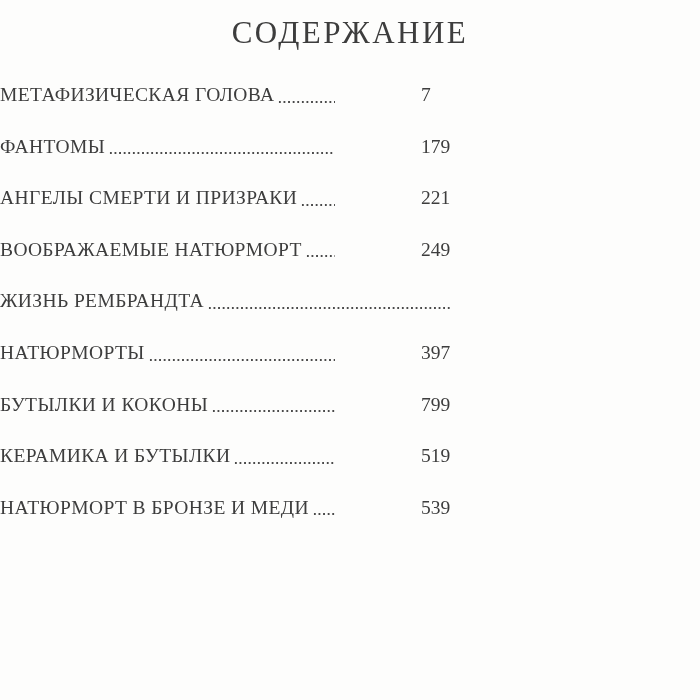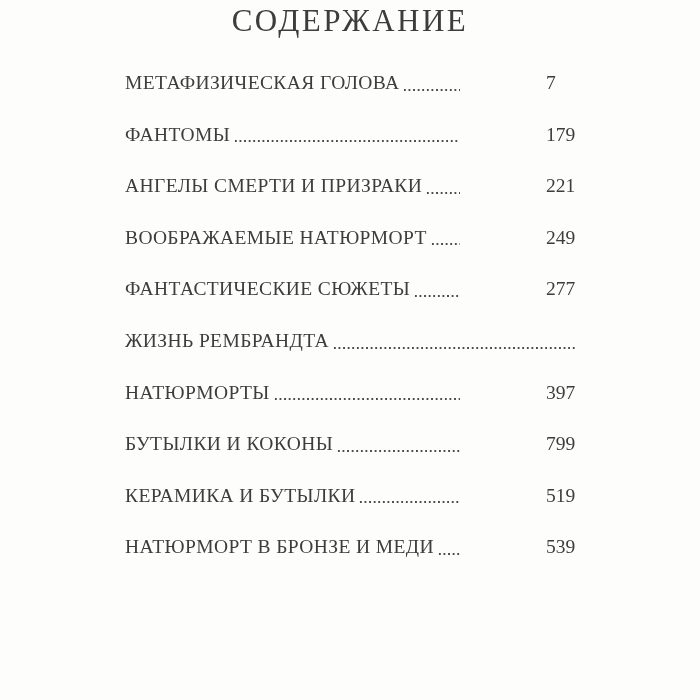--- a/index.html
+++ b/index.html
@@ -18,31 +18,30 @@
     height: 700px;
     margin: 0 auto;
     box-sizing: border-box;
     background: var(--bg);
     color: var(--text);
     font-family: "Liberation Serif", "DejaVu Serif", serif;
     overflow: hidden;
   }
   .title {
     margin: 0;
-    padding-top: 1px;
+    padding-top: 13px;
     height: 40px;
     line-height: 40px;
     text-align: center;
     font-size: 31px;
     font-weight: 400;
     letter-spacing: 2.5px;
     color: var(--text);
   }
   .toc {
-    margin-left: 125px;
     width: 452px;
   }
   .row {
     height: 51.6px;
     display: flex;
     align-items: flex-end;
   }
   .label {
     font-size: 19.5px;
     line-height: 1;
@@ -94,25 +93,20 @@
     <span class="leader"></span>
     <span class="pagenum">221</span>
   </div>
 
   <div class="row">
     <span class="label">ВООБРАЖАЕМЫЕ НАТЮРМОРТ</span>
     <span class="leader"></span>
     <span class="pagenum">249</span>
   </div>
 
-  <div class="row">
-    <span class="label">ФАНТАСТИЧЕСКИЕ СЮЖЕТЫ</span>
-    <span class="leader"></span>
-    <span class="pagenum">277</span>
-  </div>
 
   <div class="row">
     <span class="label">ЖИЗНЬ РЕМБРАНДТА</span>
     <span class="leader"></span>
   </div>
 
 
   <div class="row">
     <span class="label">НАТЮРМОРТЫ</span>
     <span class="leader"></span>

